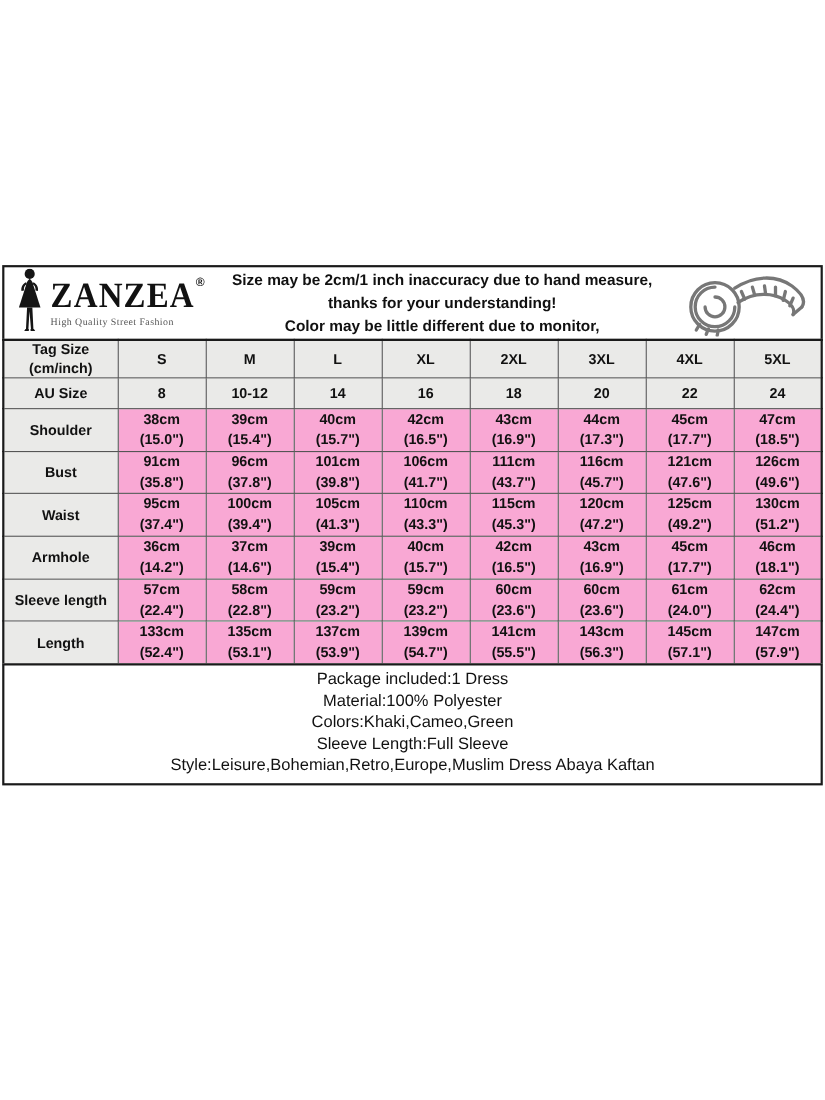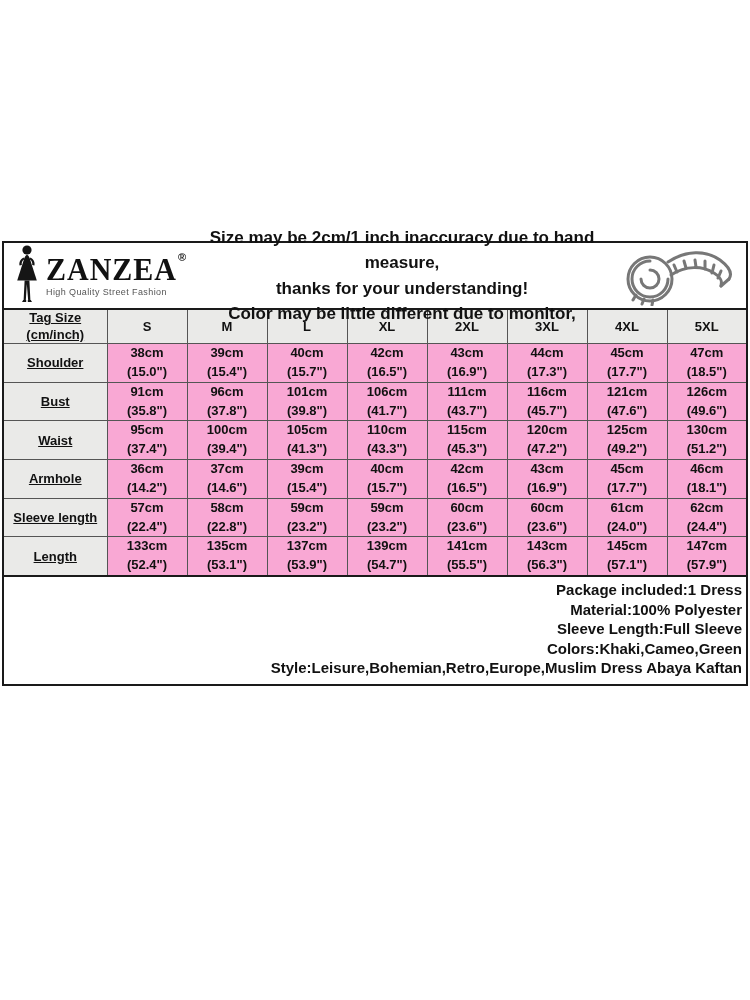--- a/index.html
+++ b/index.html
@@ -16,50 +16,50 @@
   }
   .logo{width:192px;box-sizing:border-box;padding-left:8px;display:flex;align-items:center;gap:4px;}
   .logo-figure{flex:0 0 auto;}
   .logo-text{display:flex;flex-direction:column;line-height:1;}
   .brand-line{display:flex;align-items:flex-start;}
   .brand-name{
     font-family:"Liberation Serif", serif;font-weight:bold;font-size:30px;
     letter-spacing:1px;line-height:1;transform:scaleY(1.08);
   }
   .reg-mark{font-size:11px;font-weight:bold;margin-top:-2px;margin-left:1px;}
-  .brand-tagline{font-size:9px;color:#555555;letter-spacing:0.4px;margin-top:4px;white-space:nowrap;}
-  .disclaimer{flex:1;text-align:center;font-weight:bold;font-size:17px;line-height:1.5;}
+  .brand-tagline{font-size:9px;color:#555555;letter-spacing:0.4px;margin-top:4px;white-space:nowrap;font-family:Liberation Serif, serif;}
+  .disclaimer{flex:1;text-align:center;font-weight:bold;font-size:14px;line-height:1.5;}
   .tape-wrap{width:138px;display:flex;justify-content:center;align-items:center;}
 
   
   table.size-chart{
     border-collapse:collapse;table-layout:fixed;width:746px;
     margin-top:-2px;border:2px solid #1a1a1a;background:#ffffff;
   }
   table.size-chart td{
     border:1px solid #555555;text-align:center;vertical-align:middle;
     font-weight:bold;font-size:13px;padding:0;overflow:hidden;
   }
   col.c-label{width:104px;}
   col.c-size{width:80px;}
   tr.hdr td{background:#eaeae8;height:27px;}
   tr.hdr1 td{height:33px;}
   tr.hdr1 td div{line-height:1.25;}
   tr.meas{height:38px;}
   tr.meas td{background:#f9a8d4;}
   tr.meas td.label{background:#eaeae8;}
-  td.label{background:#eaeae8;text-decoration:underline;}
+  td.label{background:#eaeae8;}
   .cell-line{line-height:1.45;}
 
   
   .details-box{
     box-sizing:border-box;border:2px solid #1a1a1a;margin-top:-2px;
     padding:3px 4px 6px 4px;background:#ffffff;
   }
-  .details-box .detail-line{font-weight:bold;font-size:15px;line-height:19.5px;text-align:right;}
+  .details-box .detail-line{font-weight:normal;font-size:15px;line-height:19.5px;text-align:center;}
 </style>
 </head>
 <body>
 
 <div class="sheet">
 
   <div class="header-box">
     <div class="logo">
       <span class="logo-figure">
         <svg width="30" height="58" viewBox="0 0 30 58" fill="#151515" xmlns="http://www.w3.org/2000/svg">
@@ -127,20 +127,33 @@
           </td>
           <td>S</td>
           <td>M</td>
           <td>L</td>
           <td>XL</td>
           <td>2XL</td>
           <td>3XL</td>
           <td>4XL</td>
           <td>5XL</td>
         </tr>
+        <tr class="hdr">
+          <td class="label">
+            <div>AU Size</div>
+          </td>
+          <td>8</td>
+          <td>10-12</td>
+          <td>14</td>
+          <td>16</td>
+          <td>18</td>
+          <td>20</td>
+          <td>22</td>
+          <td>24</td>
+        </tr>
         <tr class="meas">
           <td class="label">Shoulder</td>
           <td>
             <div class="cell-line">38cm</div>
             <div class="cell-line">(15.0")</div>
           </td>
           <td>
             <div class="cell-line">39cm</div>
             <div class="cell-line">(15.4")</div>
           </td>
@@ -343,18 +356,18 @@
             <div class="cell-line">147cm</div>
             <div class="cell-line">(57.9")</div>
           </td>
         </tr>
       </tbody>
   </table>
 
   <div class="details-box">
       <div class="detail-line">Package included:1 Dress</div>
       <div class="detail-line">Material:100% Polyester</div>
+      <div class="detail-line">Colors:Khaki,Cameo,Green</div>
       <div class="detail-line">Sleeve Length:Full Sleeve</div>
-      <div class="detail-line">Colors:Khaki,Cameo,Green</div>
       <div class="detail-line">Style:Leisure,Bohemian,Retro,Europe,Muslim Dress Abaya Kaftan</div>
     </div>
 
 </div>
 
 </body></html>

